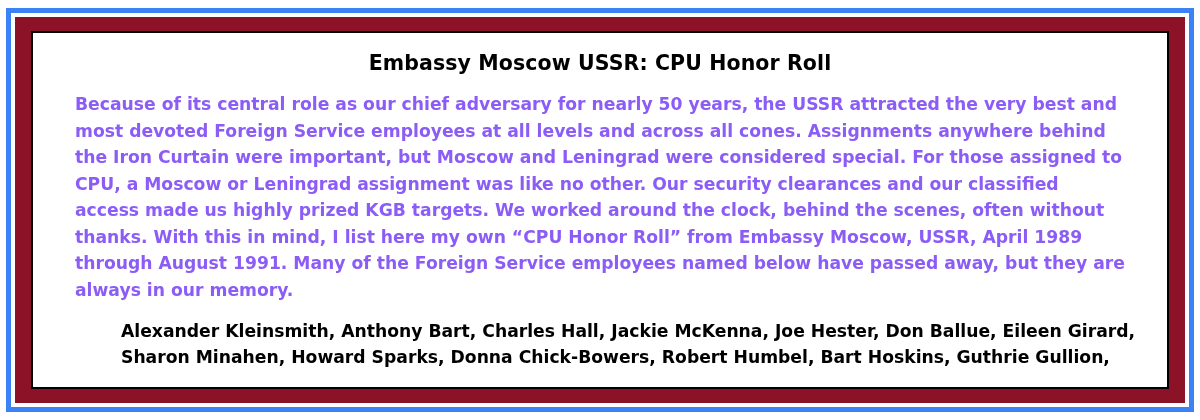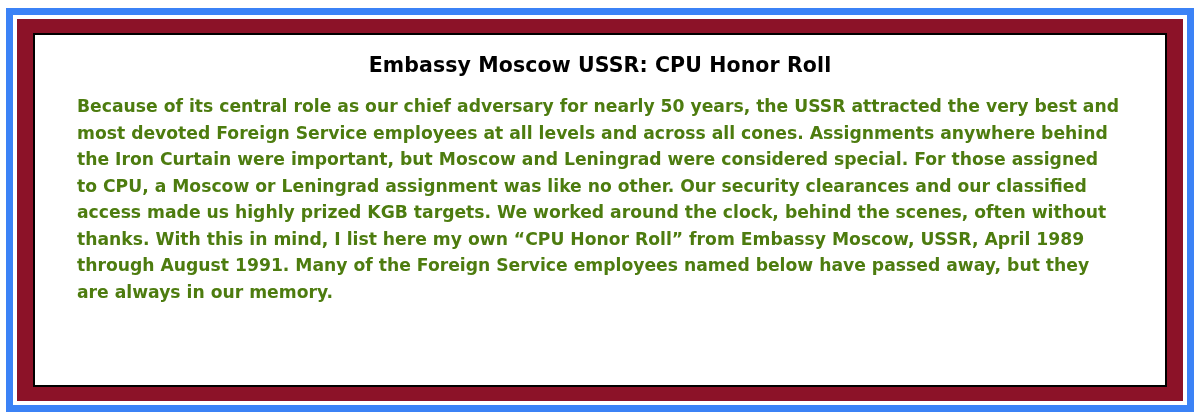--- a/index.html
+++ b/index.html
@@ -19,21 +19,21 @@
     box-sizing: border-box;
     width: 1200px;
     height: 420px;
     background: #ffffff;
     padding: 8px 6px 8px 6px;
   }
   .frame-black {
     box-sizing: border-box;
     width: 100%;
     height: 100%;
-    border: 7px solid #3b82f6;
+    border: 5px solid #3b82f6;
     background: #ffffff;
     padding: 4px;
   }
   
   .frame-red {
     box-sizing: border-box;
     width: 100%;
     height: 100%;
     background: #8c1228;
     padding: 14px 16px;
@@ -54,21 +54,21 @@
     font-size: 20.5px;
     letter-spacing: 0.1px;
     color: #000000;
     margin: 4px 0 16px 0;
   }
 
   .body-text {
     font-size: 17.2px;
     font-weight: bold;
     line-height: 1.545;
-    color: #4d7c0f;
+    color: #8b5cf6;
     text-align: left;
     margin: 0 0 14px 0;
   }
 
   .names-block {
     margin: 0;
     padding-left: 46px;
   }
   .names-line {
     font-size: 17.2px;
@@ -84,18 +84,20 @@
 <div class="frame-outer">
   <div class="frame-black">
     <div class="frame-red">
       <div class="panel">
 
         <div class="doc-title">Embassy Moscow USSR: CPU Honor Roll</div>
 
         <p class="body-text">Because of its central role as our chief adversary for nearly 50 years, the USSR attracted the very best and most devoted Foreign Service employees at all levels and across all cones. Assignments anywhere behind the Iron Curtain were important, but Moscow and Leningrad were considered special. For those assigned to CPU, a Moscow or Leningrad assignment was like no other. Our security clearances and our classified access made us highly prized KGB targets. We worked around the clock, behind the scenes, often without thanks. With this in mind, I list here my own “CPU Honor Roll” from Embassy Moscow, USSR, April 1989 through August 1991. Many of the Foreign Service employees named below have passed away, but they are always in our memory.</p>
 
         <div class="names-block">
+          <div class="names-line">Alexander Kleinsmith, Anthony Bart, Charles Hall, Jackie McKenna, Joe Hester, Don Ballue, Eileen Girard,</div>
+          <div class="names-line">Sharon Minahen, Howard Sparks, Donna Chick-Bowers, Robert Humbel, Bart Hoskins, Guthrie Gullion,</div>
         </div>
 
       </div>
     </div>
   </div>
 </div>
 
 </body></html>

